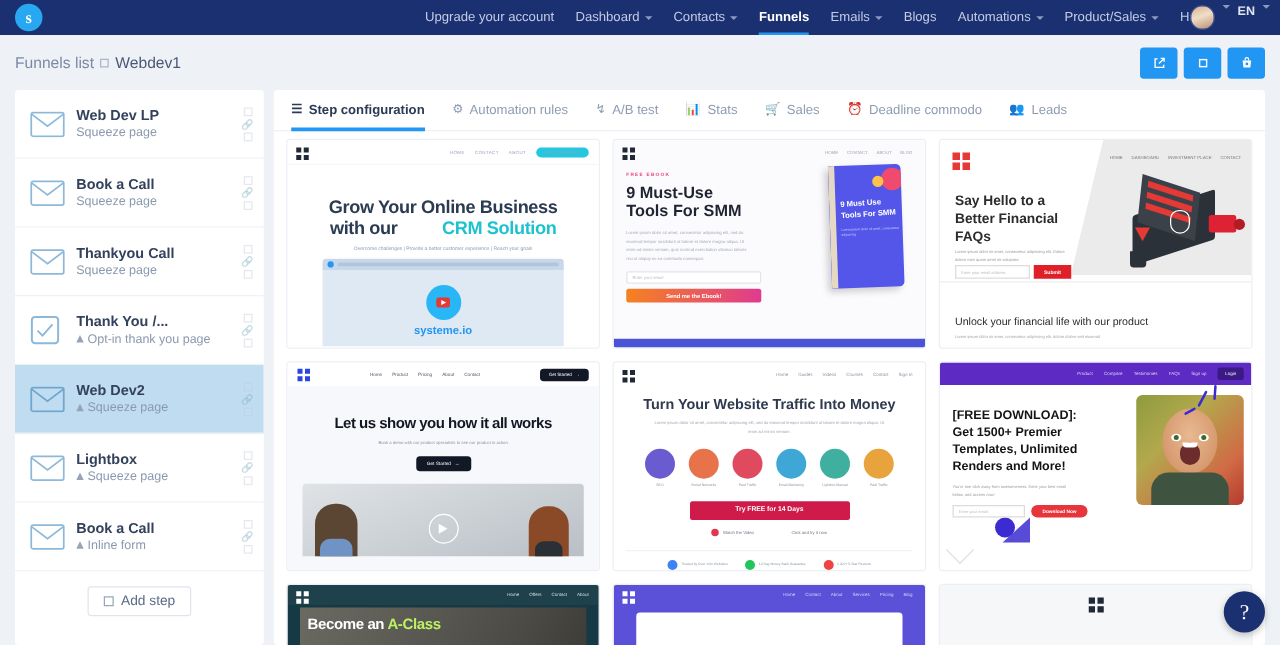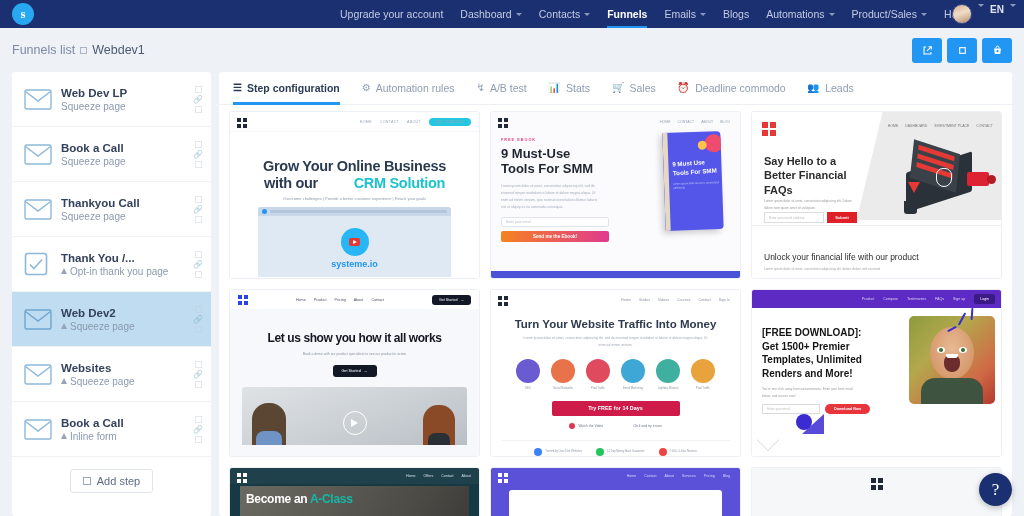--- a/index.html
+++ b/index.html
@@ -358,21 +358,21 @@
   .t7 .bar { height: 16px; display: flex; align-items: center; justify-content: flex-end;
              gap: 8px; padding-right: 8px; font-size: 3.6px; color: #cfe0e3;
              background: rgba(255,255,255,.04); }
   .t7 .dots2 { position: absolute; left: 7px; top: 5px; display: grid;
                grid-template-columns: 4px 4px; gap: 2px; }
   .t7 .dots2 i { width: 4px; height: 4px; background: #fff; display: block; }
   .t7 .photo { position: absolute; left: 10px; right: 10px; top: 18px; bottom: 0;
                background: linear-gradient(120deg,#6b6a62 0%,#4b4a45 60%,#2e2d2a 100%); }
   .t7 h2 { position: absolute; left: 16px; top: 24px; font-size: 12px; font-weight: bold;
            color: #fff; letter-spacing: -.3px; }
-  .t7 h2 em { color: #14b8a6; font-style: normal; }
+  .t7 h2 em { color: #bef264; font-style: normal; }
 
   
   .t8 { height: 100%; background: #5b51d8; position: relative; }
   .t8 .bar { height: 16px; display: flex; align-items: center; justify-content: flex-end;
              gap: 8px; padding-right: 10px; font-size: 3.6px; color: #d8d4fb; }
   .t8 .dots2 { position: absolute; left: 7px; top: 5px; display: grid;
                grid-template-columns: 4px 4px; gap: 2px; }
   .t8 .dots2 i { width: 4px; height: 4px; background: #fff; display: block; }
   .t8 .card { position: absolute; left: 18px; right: 18px; top: 22px; height: 40px;
               background: #fff; border-radius: 3px; }
@@ -578,21 +578,21 @@
     </div>
 
     <div class="step">
       <div class="step-icon">
         <svg width="28" height="21" viewBox="0 0 28 21" fill="none" stroke="#8cb9da" stroke-width="1.4">
           <rect x="1" y="1" width="26" height="19" rx="1.5"></rect>
             <path d="M1.5 2.5L14 12 26.5 2.5"></path>
         </svg>
       </div>
       <div class="step-text">
-        <div class="step-title">Websites</div>
+        <div class="step-title">Lightbox</div>
         <div class="step-sub">
           <span class="warn-tri"></span>
           <span>Squeeze page</span>
         </div>
       </div>
       <div class="step-acts">
         <span class="mini-sq"></span>
         <span class="mini-link">🔗</span>
         <span class="mini-sq"></span>
       </div>

